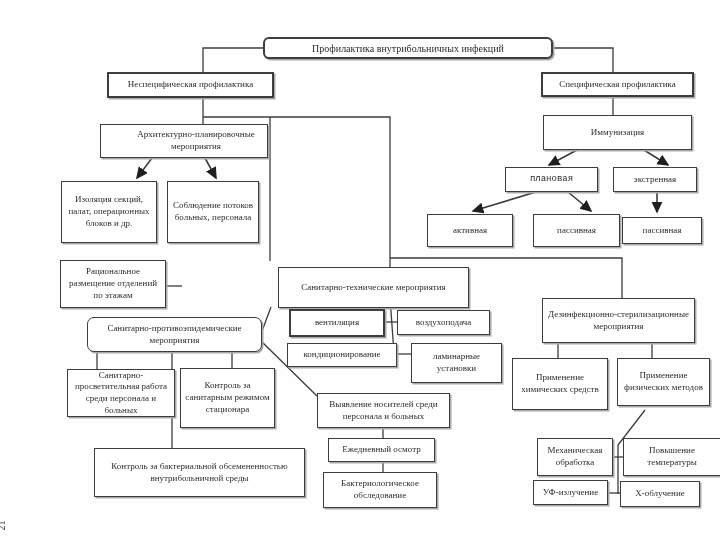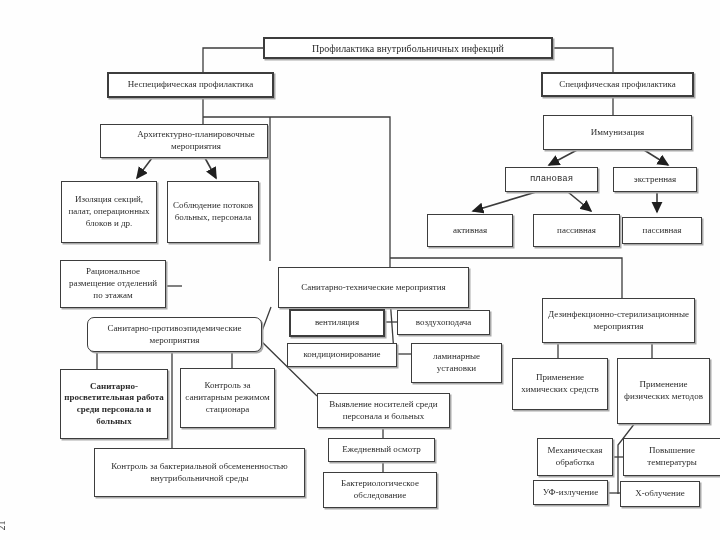--- a/index.html
+++ b/index.html
@@ -16,21 +16,21 @@
   svg.edges polyline.arrow{stroke-width:1.6;}
   .box{
     position:absolute;z-index:2;box-sizing:border-box;
     background:#fff;border:1px solid var(--border);
     box-shadow:1.5px 1.5px 0 var(--shadow);
     display:flex;align-items:center;justify-content:center;
     text-align:center;color:var(--text);
     font-size:9px;line-height:1.3;padding:1px 3px;
   }
   .box.strong{border-width:2px;}
-  .box.big{font-size:10px;}
+  .box.big{font-size:10px;border-radius:6px;}
   .page-num{
     position:absolute;left:-4px;top:520px;z-index:3;
     font-size:10px;color:#333;transform:rotate(-90deg);
   }
 </style>
 </head>
 <body>
 
 <div class="canvas">
   <svg class="edges" viewBox="0 0 720 540" xmlns="http://www.w3.org/2000/svg">
@@ -71,37 +71,37 @@
     </svg>
   <div class="page-num">21</div>
 <div class="box strong big" style="left: 263px; top: 37px; width: 290px; height: 22px;">Профилактика внутрибольничных инфекций</div>
     <div class="box strong" style="left: 107px; top: 72px; width: 167px; height: 26px;">Неспецифическая профилактика</div>
     <div class="box strong" style="left: 541px; top: 72px; width: 153px; height: 25px;">Специфическая профилактика</div>
     <div class="box" style="left: 100px; top: 124px; width: 168px; height: 34px; padding-left: 27px;">Архитектурно-планировочные мероприятия</div>
     <div class="box" style="left: 61px; top: 181px; width: 96px; height: 62px;">Изоляция секций, палат, операционных блоков и др.</div>
     <div class="box" style="left: 167px; top: 181px; width: 92px; height: 62px;">Соблюдение потоков больных, персонала</div>
     <div class="box" style="left: 60px; top: 260px; width: 106px; height: 48px;">Рациональное размещение отделений по этажам</div>
     <div class="box" style="left: 87px; top: 317px; width: 175px; height: 35px; border-radius: 7px;">Санитарно-противоэпидемические мероприятия</div>
-    <div class="box" style="left: 60px; top: 369px; width: 108px; height: 70px; font-weight: bold;">Санитарно-просветительная работа среди персонала и  больных</div>
+    <div class="box" style="left: 67px; top: 369px; width: 108px; height: 48px;">Санитарно-просветительная работа среди персонала и  больных</div>
     <div class="box" style="left: 180px; top: 368px; width: 95px; height: 60px;">Контроль за санитарным режимом стационара</div>
     <div class="box" style="left: 94px; top: 448px; width: 211px; height: 49px;">Контроль за бактериальной обсемененностью внутрибольничной среды</div>
     <div class="box" style="left: 278px; top: 267px; width: 191px; height: 41px;">Санитарно-технические мероприятия</div>
     <div class="box strong" style="left: 289px; top: 309px; width: 96px; height: 28px;">вентиляция</div>
     <div class="box" style="left: 397px; top: 310px; width: 93px; height: 25px;">воздухоподача</div>
     <div class="box" style="left: 287px; top: 343px; width: 110px; height: 24px;">кондиционирование</div>
     <div class="box" style="left: 411px; top: 343px; width: 91px; height: 40px;">ламинарные установки</div>
     <div class="box" style="left: 317px; top: 393px; width: 133px; height: 35px;">Выявление носителей среди персонала и  больных</div>
     <div class="box" style="left: 328px; top: 438px; width: 107px; height: 24px;">Ежедневный осмотр</div>
     <div class="box" style="left: 323px; top: 472px; width: 114px; height: 36px;">Бактериологическое обследование</div>
     <div class="box" style="left: 543px; top: 115px; width: 149px; height: 35px;">Иммунизация</div>
     <div class="box" style="left: 505px; top: 167px; width: 93px; height: 25px; font-family: Liberation Mono, monospace;">плановая</div>
     <div class="box" style="left: 613px; top: 167px; width: 84px; height: 25px;">экстренная</div>
     <div class="box" style="left: 427px; top: 214px; width: 86px; height: 33px;">активная</div>
     <div class="box" style="left: 533px; top: 214px; width: 87px; height: 33px;">пассивная</div>
     <div class="box" style="left: 622px; top: 217px; width: 80px; height: 27px;">пассивная</div>
     <div class="box" style="left: 542px; top: 298px; width: 153px; height: 45px;">Дезинфекционно-стерилизационные мероприятия</div>
     <div class="box" style="left: 512px; top: 358px; width: 96px; height: 52px;">Применение химических средств</div>
-    <div class="box" style="left: 617px; top: 358px; width: 93px; height: 66px;">Применение физических методов</div>
+    <div class="box" style="left: 617px; top: 358px; width: 93px; height: 48px;">Применение физических методов</div>
     <div class="box" style="left: 537px; top: 438px; width: 76px; height: 38px;">Механическая обработка</div>
     <div class="box" style="left: 623px; top: 438px; width: 98px; height: 38px;">Повышение температуры</div>
     <div class="box" style="left: 533px; top: 480px; width: 75px; height: 25px;">УФ-излучение</div>
     <div class="box" style="left: 620px; top: 481px; width: 80px; height: 26px;">Х-облучение</div>
   </div>
 
 </body></html>

